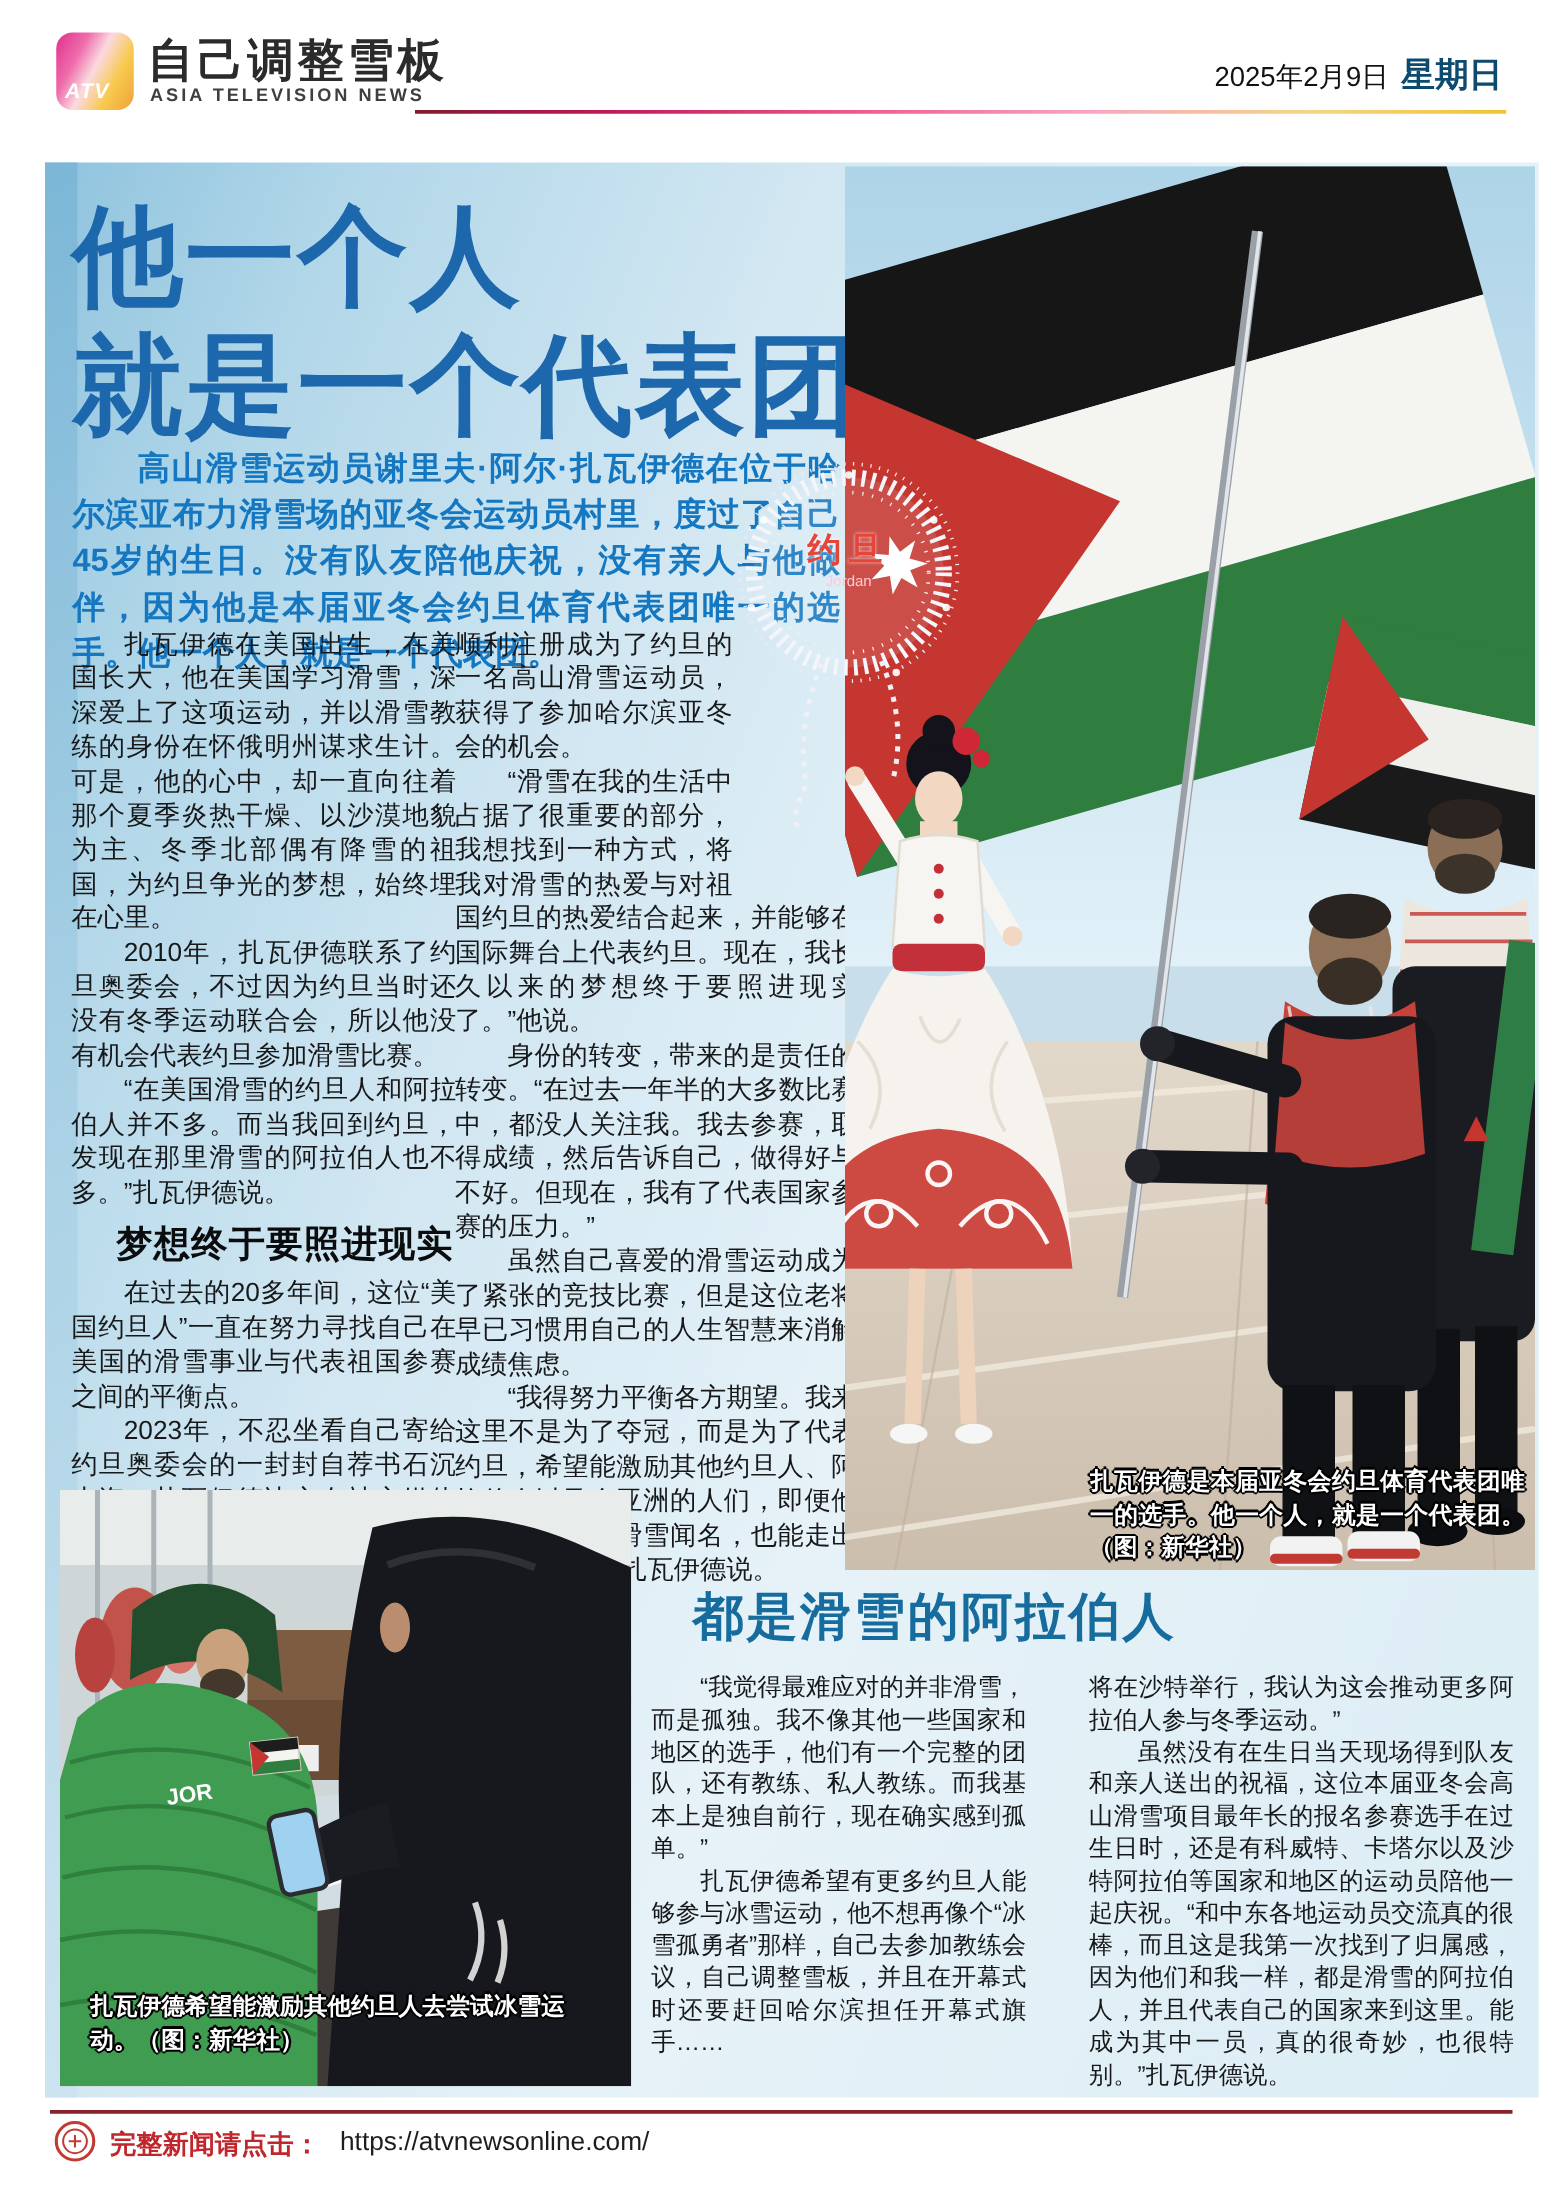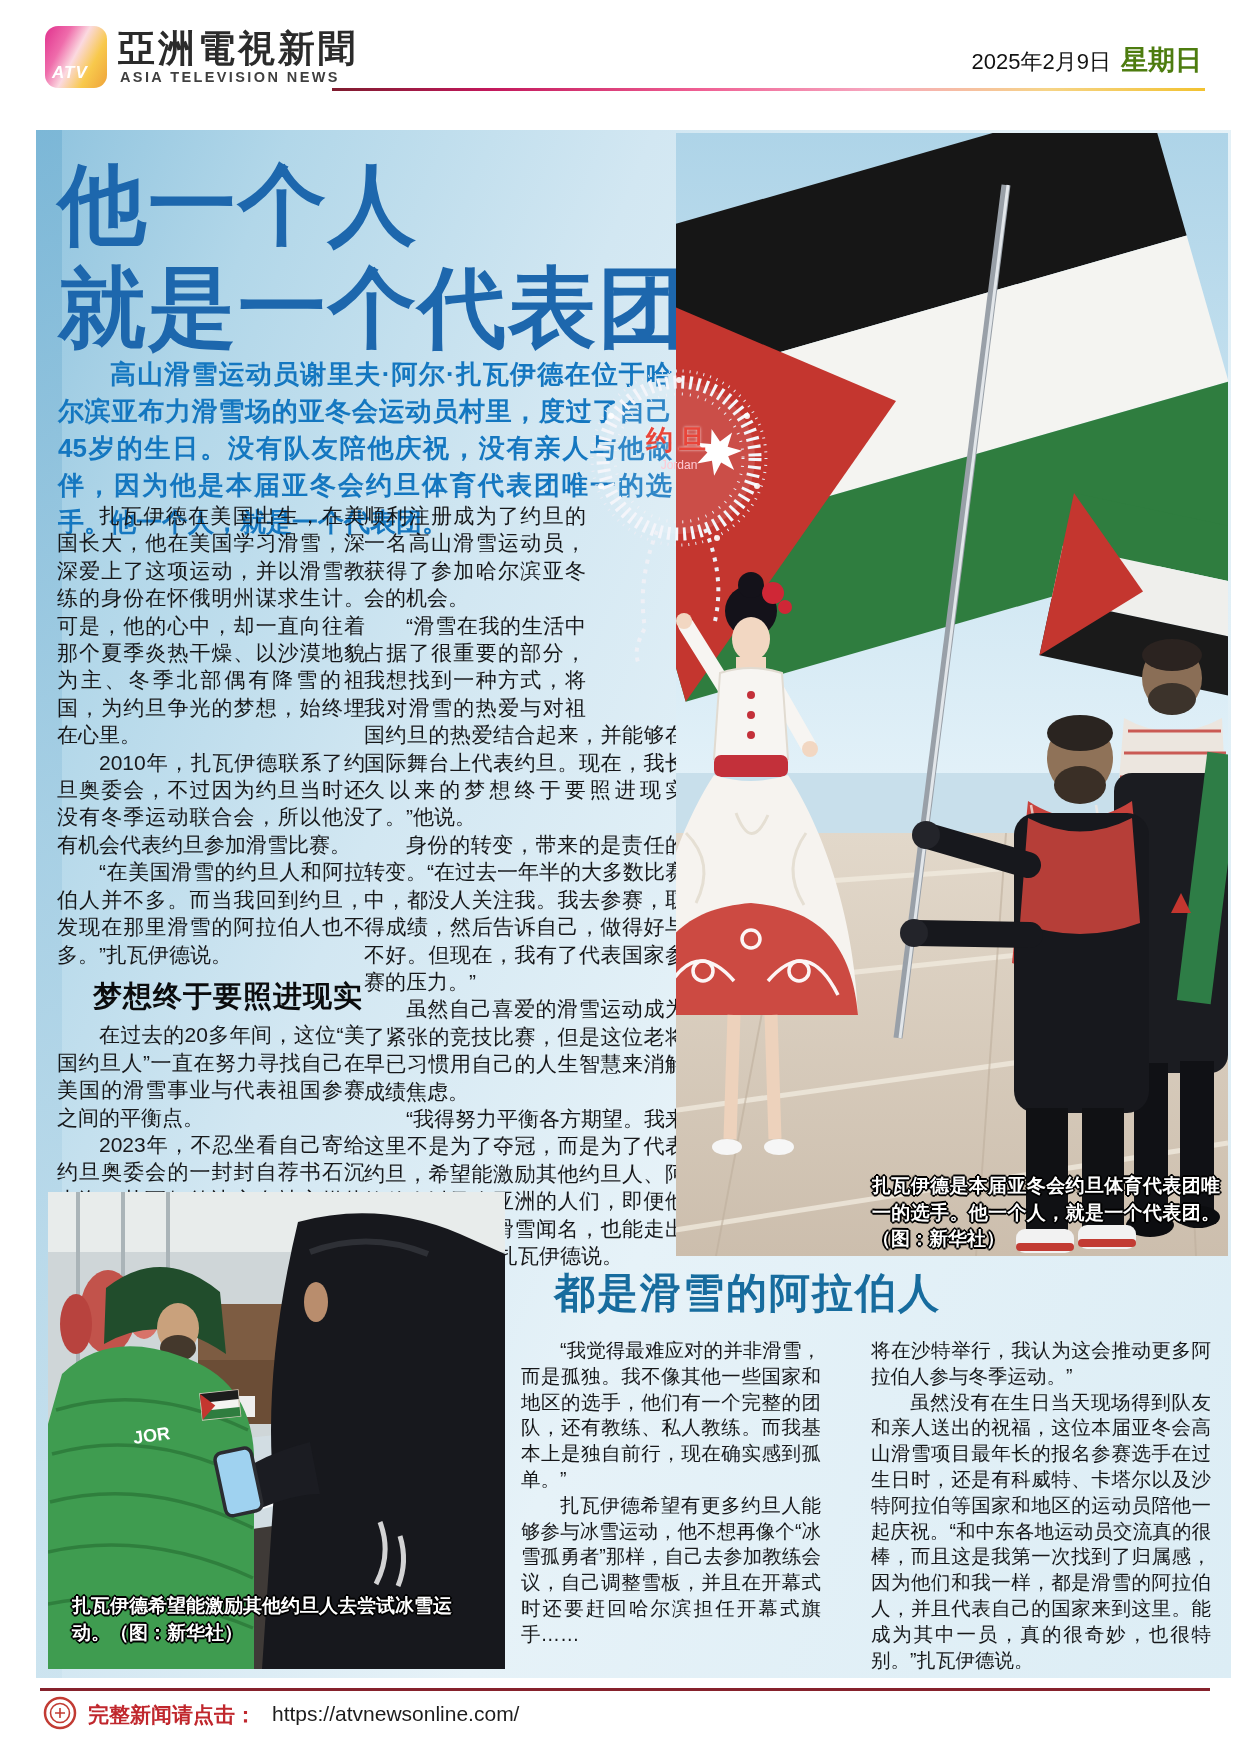--- a/index.html
+++ b/index.html
@@ -9,21 +9,21 @@
 
   
   .masthead { position:absolute; left:0; top:0; width:1250px; height:130px; background:#fff; }
   .logo { position:absolute; left:45px; top:26px; width:62px; height:62px; border-radius:13px;
           background:linear-gradient(118deg,#e0308d 0%,#ef6cab 28%,#fbd9e0 48%,#f8c94c 72%,#eea23a 100%); }
   .logo-text { position:absolute; left:7px; bottom:5px; color:#fff; font-size:17px; font-weight:bold; font-style:italic; letter-spacing:1px; }
   .title-cn { position:absolute; left:118px; top:24px; font-size:37px; font-weight:bold; color:#2b2b2b; letter-spacing:3px; }
   .title-en { position:absolute; left:120px; top:69px; font-size:14.5px; font-weight:bold; color:#3f3f3f; letter-spacing:2.4px; }
   .dateline { position:absolute; right:48px; top:42px; white-space:nowrap; }
   .date-txt { font-size:22px; color:#121212; }
-  .weekday-txt { font-size:27px; font-weight:bold; color:#4d7c0f; margin-left:10px; }
+  .weekday-txt { font-size:27px; font-weight:bold; color:#0c4a6e; margin-left:10px; }
   .head-rule { position:absolute; left:332px; top:88px; width:873px; height:3px;
           background:linear-gradient(90deg,#7e1c2e 0%,#c2185b 18%,#ef5f93 42%,#f6a7bf 62%,#f6d487 82%,#f2c230 100%); }
 
   
   .content { position:absolute; left:36px; top:130px; width:1195px; height:1548px;
           background:linear-gradient(112deg,#8fc3de 0%,#b2d7e9 14%,#d2e7f2 34%,#e6f2f8 58%,#dcedf5 100%); }
   .content::before { content:""; position:absolute; left:0; top:0; width:26px; height:100%;
           background:linear-gradient(180deg,#77b4d5 0%,#a3cde3 45%,#cbe3ef 100%); opacity:.8; }
 
   .badge { position:absolute; left:757px; top:11px; width:262px; height:46px; background:#060606; color:#fff;
@@ -76,21 +76,21 @@
 </style>
 </head>
 <body>
 
 <div class="page">
 
   <div class="masthead">
     <div class="logo">
       <span class="logo-text">ATV</span>
     </div>
-    <div class="title-cn">亞洲電視新聞</div>
+    <div class="title-cn">自己调整雪板</div>
     <div class="title-en">ASIA TELEVISION NEWS</div>
     <div class="dateline">
       <span class="date-txt">2025年2月9日</span><span class="weekday-txt">星期日</span>
     </div>
     <div class="head-rule"></div>
   </div>
 
   <div class="content">
 
     <div class="badge">哈尔滨亚冬会</div>

